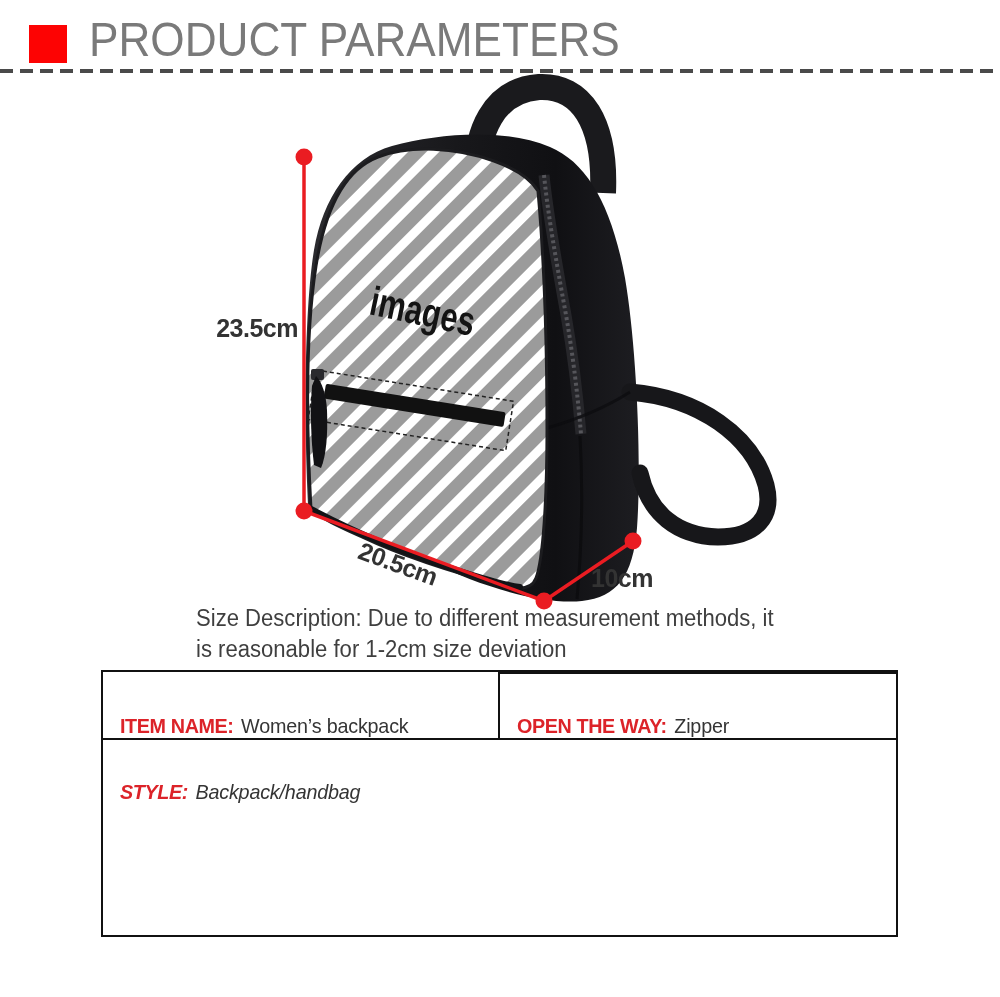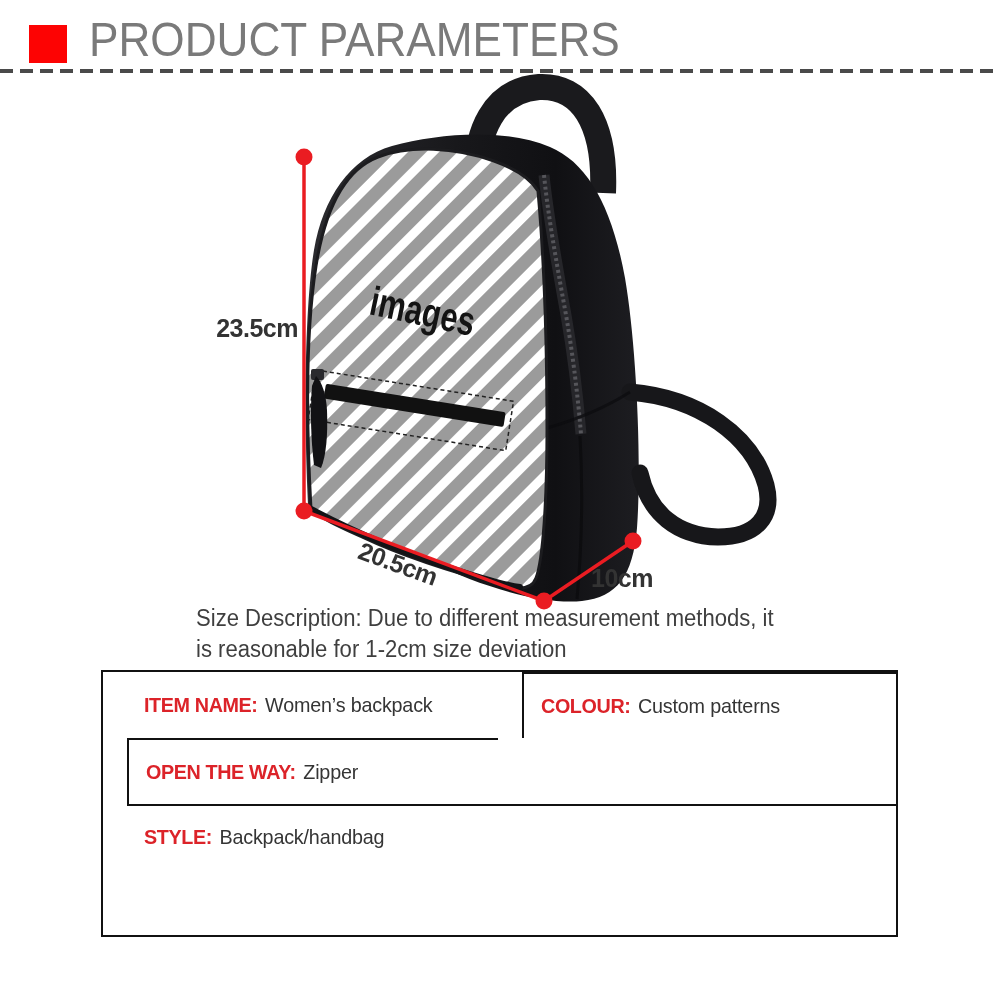--- a/index.html
+++ b/index.html
@@ -35,24 +35,24 @@
   .size-note{
     position:absolute;left:196px;top:603px;font-size:23px;line-height:31px;color:#3f3f3f;
     transform:scaleX(.96);transform-origin:0 0;white-space:nowrap;
   }
   
   .spec-table{
     position:absolute;left:101px;top:670px;width:797px;height:267px;
     border:2.5px solid #111111;display:grid;grid-template-columns:395px 1fr;
     grid-template-rows:repeat(4,1fr);background:#ffffff;
   }
-  .cell{display:flex;align-items:center;padding-left:17px;overflow:hidden;margin-left:24px;}
+  .cell{display:flex;align-items:flex-end;padding-left:17px;overflow:hidden;}
   .cell.col2{border-left:2.5px solid #111111;}
   .cell.rown{border-top:2.5px solid #111111;}
-  .cell.span2{grid-column:1 / span 2;}
+  .cell.span2{grid-column:1 / span 2;font-style:italic;}
   .cell-inner{white-space:nowrap;transform:scaleX(.94);transform-origin:0 50%;font-size:21px;}
   .cell-label{color:var(--label-red);font-weight:700;letter-spacing:-0.4px;}
   .cell-value{color:#353535;font-weight:400;letter-spacing:-0.2px;margin-left:8px;}
 </style>
 </head>
 <body>
 
 <div class="red-square"></div>
 <div class="page-title">PRODUCT PARAMETERS</div>
 <div class="dashed-rule"></div>
@@ -117,23 +117,20 @@
 <div class="size-note">
   <div>Size Description: Due to different measurement methods, it</div>
   <div>is reasonable for 1-2cm size deviation</div>
 </div>
 
 <div class="spec-table">
   <div class="cell">
     <div class="cell-inner"><span class="cell-label">ITEM NAME:</span><span class="cell-value">Women’s backpack</span></div>
   </div>
 
-  <div class="cell col2 rown">
-    <div class="cell-inner"><span class="cell-label">COLOUR:</span><span class="cell-value">Custom patterns</span></div>
-  </div>
 
   <div class="cell col2 rown">
     <div class="cell-inner"><span class="cell-label">OPEN THE WAY:</span><span class="cell-value">Zipper</span></div>
   </div>
 
   <div class="cell rown span2">
     <div class="cell-inner"><span class="cell-label">STYLE:</span><span class="cell-value">Backpack/handbag</span></div>
   </div>
 </div>
 

